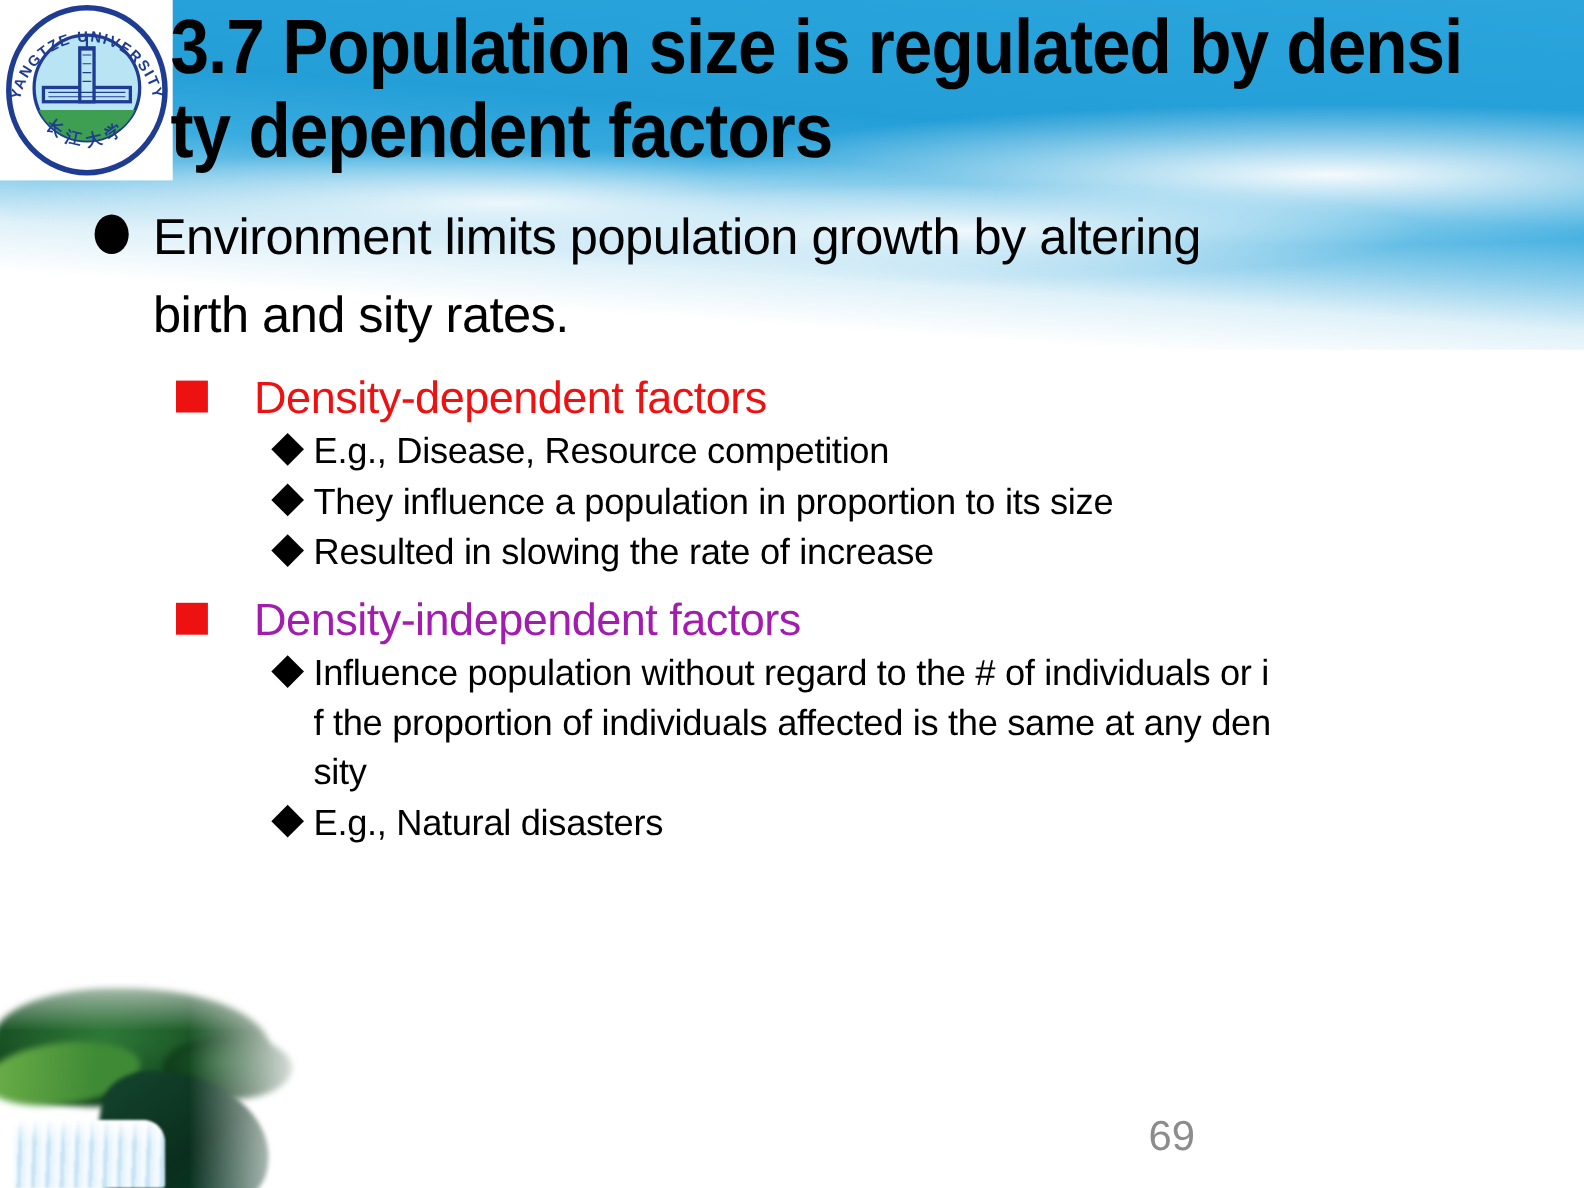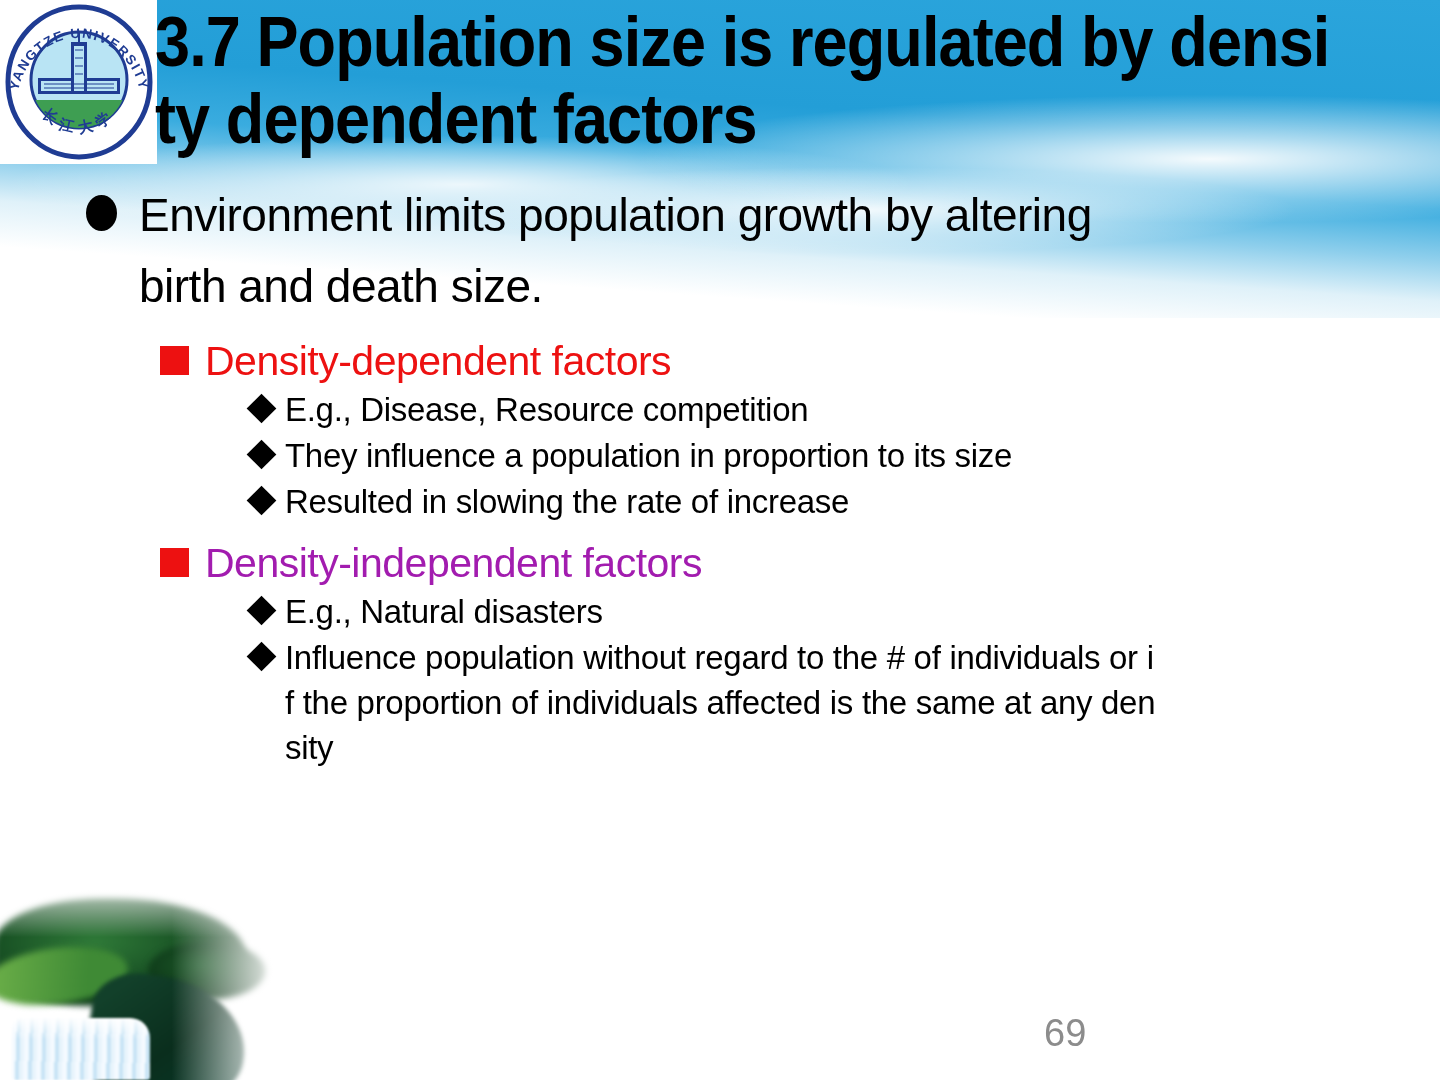--- a/index.html
+++ b/index.html
@@ -39,21 +39,21 @@
   
   .content { position: absolute; left: 0; top: 180px; width: 1440px; color: #000; }
 
   .l1 { display: flex; margin-left: 86px; }
   .dot {
     flex: 0 0 auto; width: 31px; height: 36px; background: #000;
     border-radius: 50%; margin: 15px 22px 0 0;
   }
   .l1-text .line { display: block; white-space: nowrap; font-size: 46px; line-height: 71px; letter-spacing: -0.5px; }
 
-  .l2 { display: flex; margin: 14px 0 0 160px; }
+  .l2 { display: flex; margin: 14px 0 0 160px; gap: 26px; }
   .sq { flex: 0 0 auto; width: 29px; height: 29px; margin: 10px 16px 0 0; }
   .l2-text { font-size: 41px; line-height: 50px; letter-spacing: -0.5px; white-space: nowrap; }
 
   .l3-group { margin-left: 247px; }
   .l3 { display: flex; margin-top: 1px; }
   .diamond {
     flex: 0 0 auto; width: 21px; height: 21px; background: #000;
     transform: rotate(45deg); margin: 11px 13px 0 4px;
   }
   .l3-text .line { display: block; white-space: nowrap; font-size: 33px; line-height: 45px; letter-spacing: -0.3px; }
@@ -144,21 +144,21 @@
     <span class="tline">3.7 Population size is regulated by densi</span>
     <span class="tline">ty dependent factors</span>
   </h1>
 
   <div class="content">
 
     <div class="l1">
       <span class="dot"></span>
       <span class="l1-text">
         <span class="line">Environment limits population growth by altering</span>
-        <span class="line">birth and death size.</span>
+        <span class="line">birth and sity rates.</span>
       </span>
     </div>
 
     <div class="l2">
       <span class="sq" style="background:#ED1111;"></span>
       <span class="l2-text" style="color:#ED1111;">Density-dependent factors</span>
     </div>
 
     <div class="l3-group">
       <div class="l3">
@@ -183,29 +183,29 @@
 
     <div class="l2">
       <span class="sq" style="background:#ED1111;"></span>
       <span class="l2-text" style="color:#a21caf;">Density-independent factors</span>
     </div>
 
     <div class="l3-group">
       <div class="l3">
         <span class="diamond"></span>
         <span class="l3-text">
-          <span class="line">E.g., Natural disasters</span>
-        </span>
-      </div>
-      <div class="l3">
-        <span class="diamond"></span>
-        <span class="l3-text">
           <span class="line">Influence population without regard to the # of individuals or i</span>
           <span class="line">f the proportion of individuals affected is the same at any den</span>
           <span class="line">sity</span>
+        </span>
+      </div>
+      <div class="l3">
+        <span class="diamond"></span>
+        <span class="l3-text">
+          <span class="line">E.g., Natural disasters</span>
         </span>
       </div>
     </div>
 
   </div>
 
   <div class="waterfall">
     <div class="wf-trees"></div>
     <div class="wf-trees2"></div>
     <div class="wf-grass"></div>

